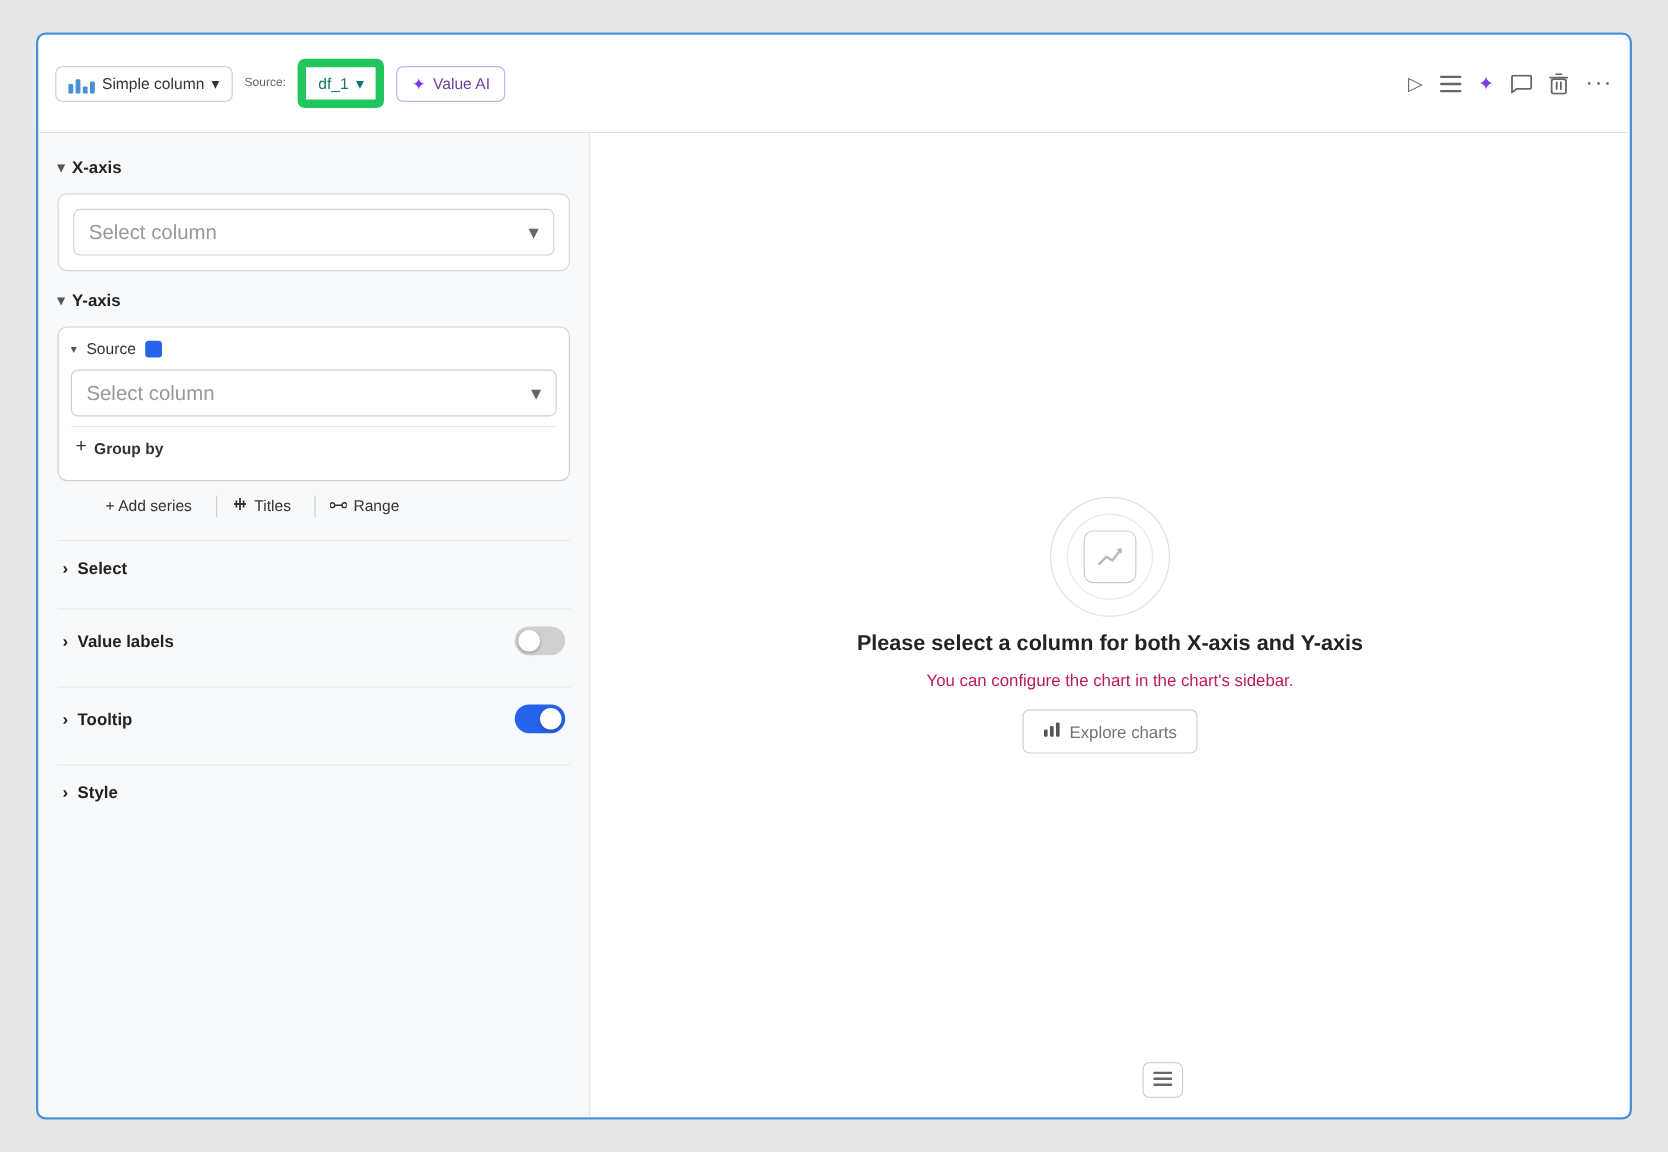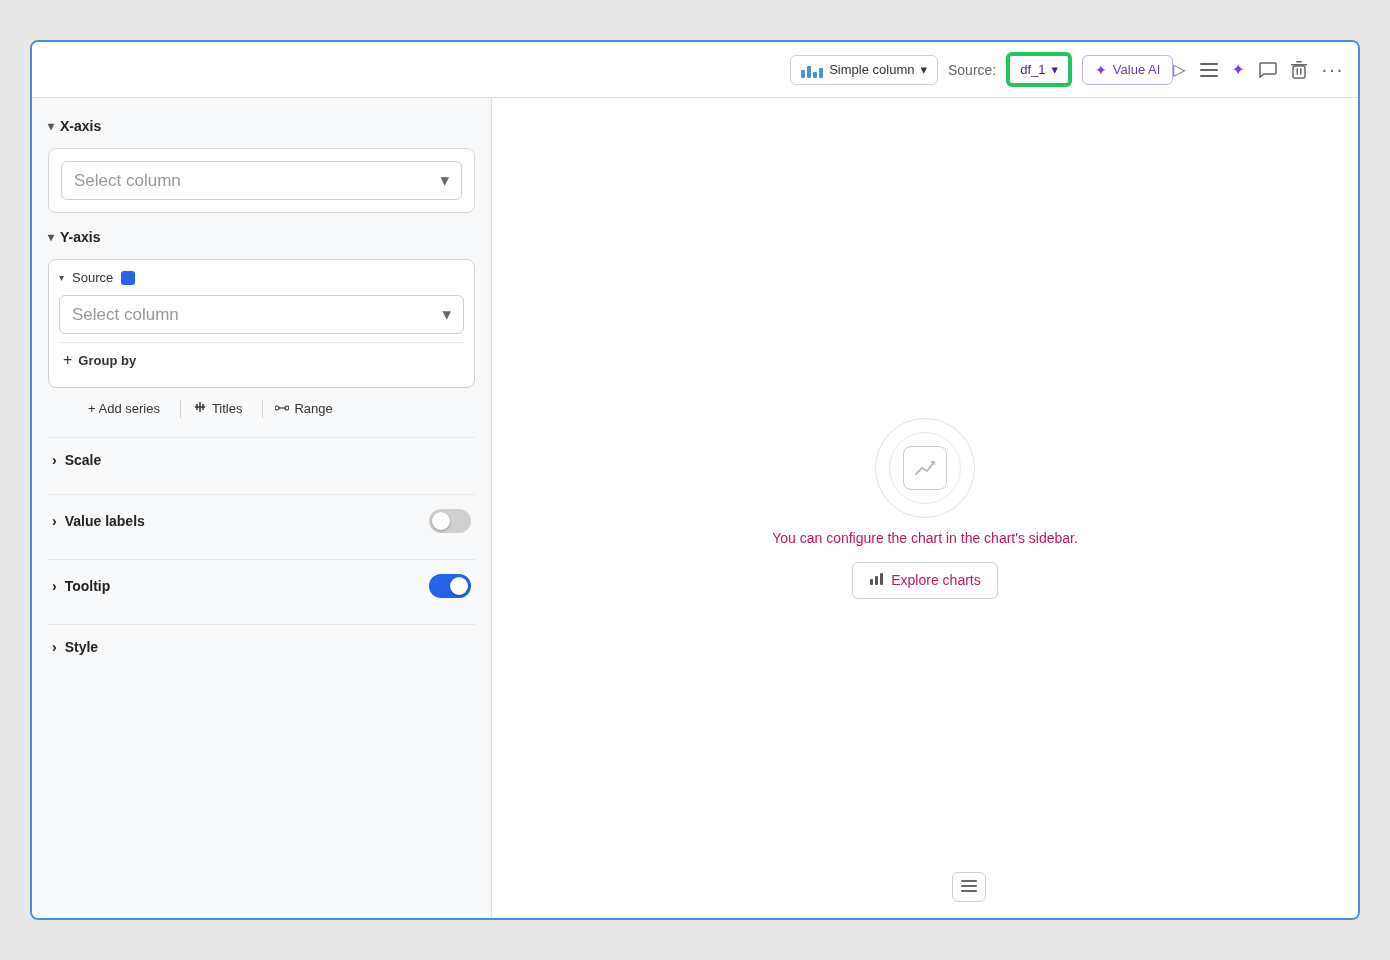--- a/index.html
+++ b/index.html
@@ -20,22 +20,22 @@
       background: #fff;
       border: 2px solid #4a90d9;
       border-radius: 8px;
       overflow: hidden;
     }
 
     
     .toolbar {
       display: flex;
       align-items: center;
-      justify-content: flex-end;
-      padding: 10px 14px;
+      justify-content: space-between;
+      padding: 20px 14px;
       border-bottom: 1px solid #e0e0e0;
       background: #fff;
     }
 
     .toolbar-left {
       display: flex;
       align-items: center;
       gap: 10px;
     }
 
@@ -59,34 +59,34 @@
       height: 16px;
     }
 
     .bar-icon .bar {
       background: #4a90d9;
       border-radius: 1px;
     }
 
     .source-label {
       color: #666;
-      font-size: 14px;
+      font-size: 10px;
     }
 
     .source-dropdown {
       display: flex;
       align-items: center;
       gap: 6px;
-      border: 4px solid #22c55e;
+      border: 7px solid #22c55e;
       border-radius: 6px;
       padding: 6px 10px;
       cursor: pointer;
       background: #fff;
       font-size: 13px;
-      color: #4c1d95;
+      color: #0f766e;
     }
 
     .chart-ai-btn {
       display: flex;
       align-items: center;
       gap: 6px;
       border: 1px solid #c8b0f0;
       border-radius: 6px;
       padding: 6px 12px;
       cursor: pointer;
@@ -373,21 +373,21 @@
     .explore-btn {
       display: flex;
       align-items: center;
       gap: 6px;
       border: 1px solid #d0d0d0;
       border-radius: 6px;
       padding: 8px 16px;
       background: #fff;
       cursor: pointer;
       font-size: 14px;
-      color: #be185d;
+      color: #737373;
       margin-top: 4px;
     }
 
     
     .collapse-btn {
       position: absolute;
       bottom: 16px;
       left: 50%;
       transform: translateX(-50%);
       border: 1px solid #d0d0d0;
@@ -529,21 +529,21 @@
             </span>
             <span>Range</span>
           </div>
         </div>
       </div>
 
       <div class="collapsible-section">
         <div class="collapsible-header">
           <div class="collapsible-left">
             <span class="chevron-right">›</span>
-            <span>Scale</span>
+            <span>Select</span>
           </div>
         </div>
       </div>
 
       <div class="collapsible-section">
         <div class="collapsible-header">
           <div class="collapsible-left">
             <span class="chevron-right">›</span>
             <span>Value labels</span>
           </div>
@@ -585,20 +585,21 @@
           <div class="empty-circle-outer"></div>
           <div class="empty-circle-inner"></div>
           <div class="empty-chart-icon">
             <svg width="22" height="20" viewBox="0 0 22 20" fill="none">
               <polyline points="2,16 8,10 13,13 20,4" stroke="#bbb" stroke-width="2" fill="none" stroke-linecap="round" stroke-linejoin="round"></polyline>
               <polyline points="18,4 20,4 20,6" stroke="#bbb" stroke-width="2" fill="none" stroke-linecap="round"></polyline>
             </svg>
           </div>
         </div>
 
+        <div class="empty-title">Please select a column for both X-axis and Y-axis</div>
         <div class="empty-subtitle">You can configure the chart in the chart's sidebar.</div>
 
         <button class="explore-btn">
           <span>
             <svg width="16" height="16" viewBox="0 0 16 16" fill="none">
               <rect x="1" y="8" width="3" height="6" rx="1" fill="#555"></rect>
               <rect x="6" y="5" width="3" height="9" rx="1" fill="#555"></rect>
               <rect x="11" y="2" width="3" height="12" rx="1" fill="#555"></rect>
             </svg>
           </span>

